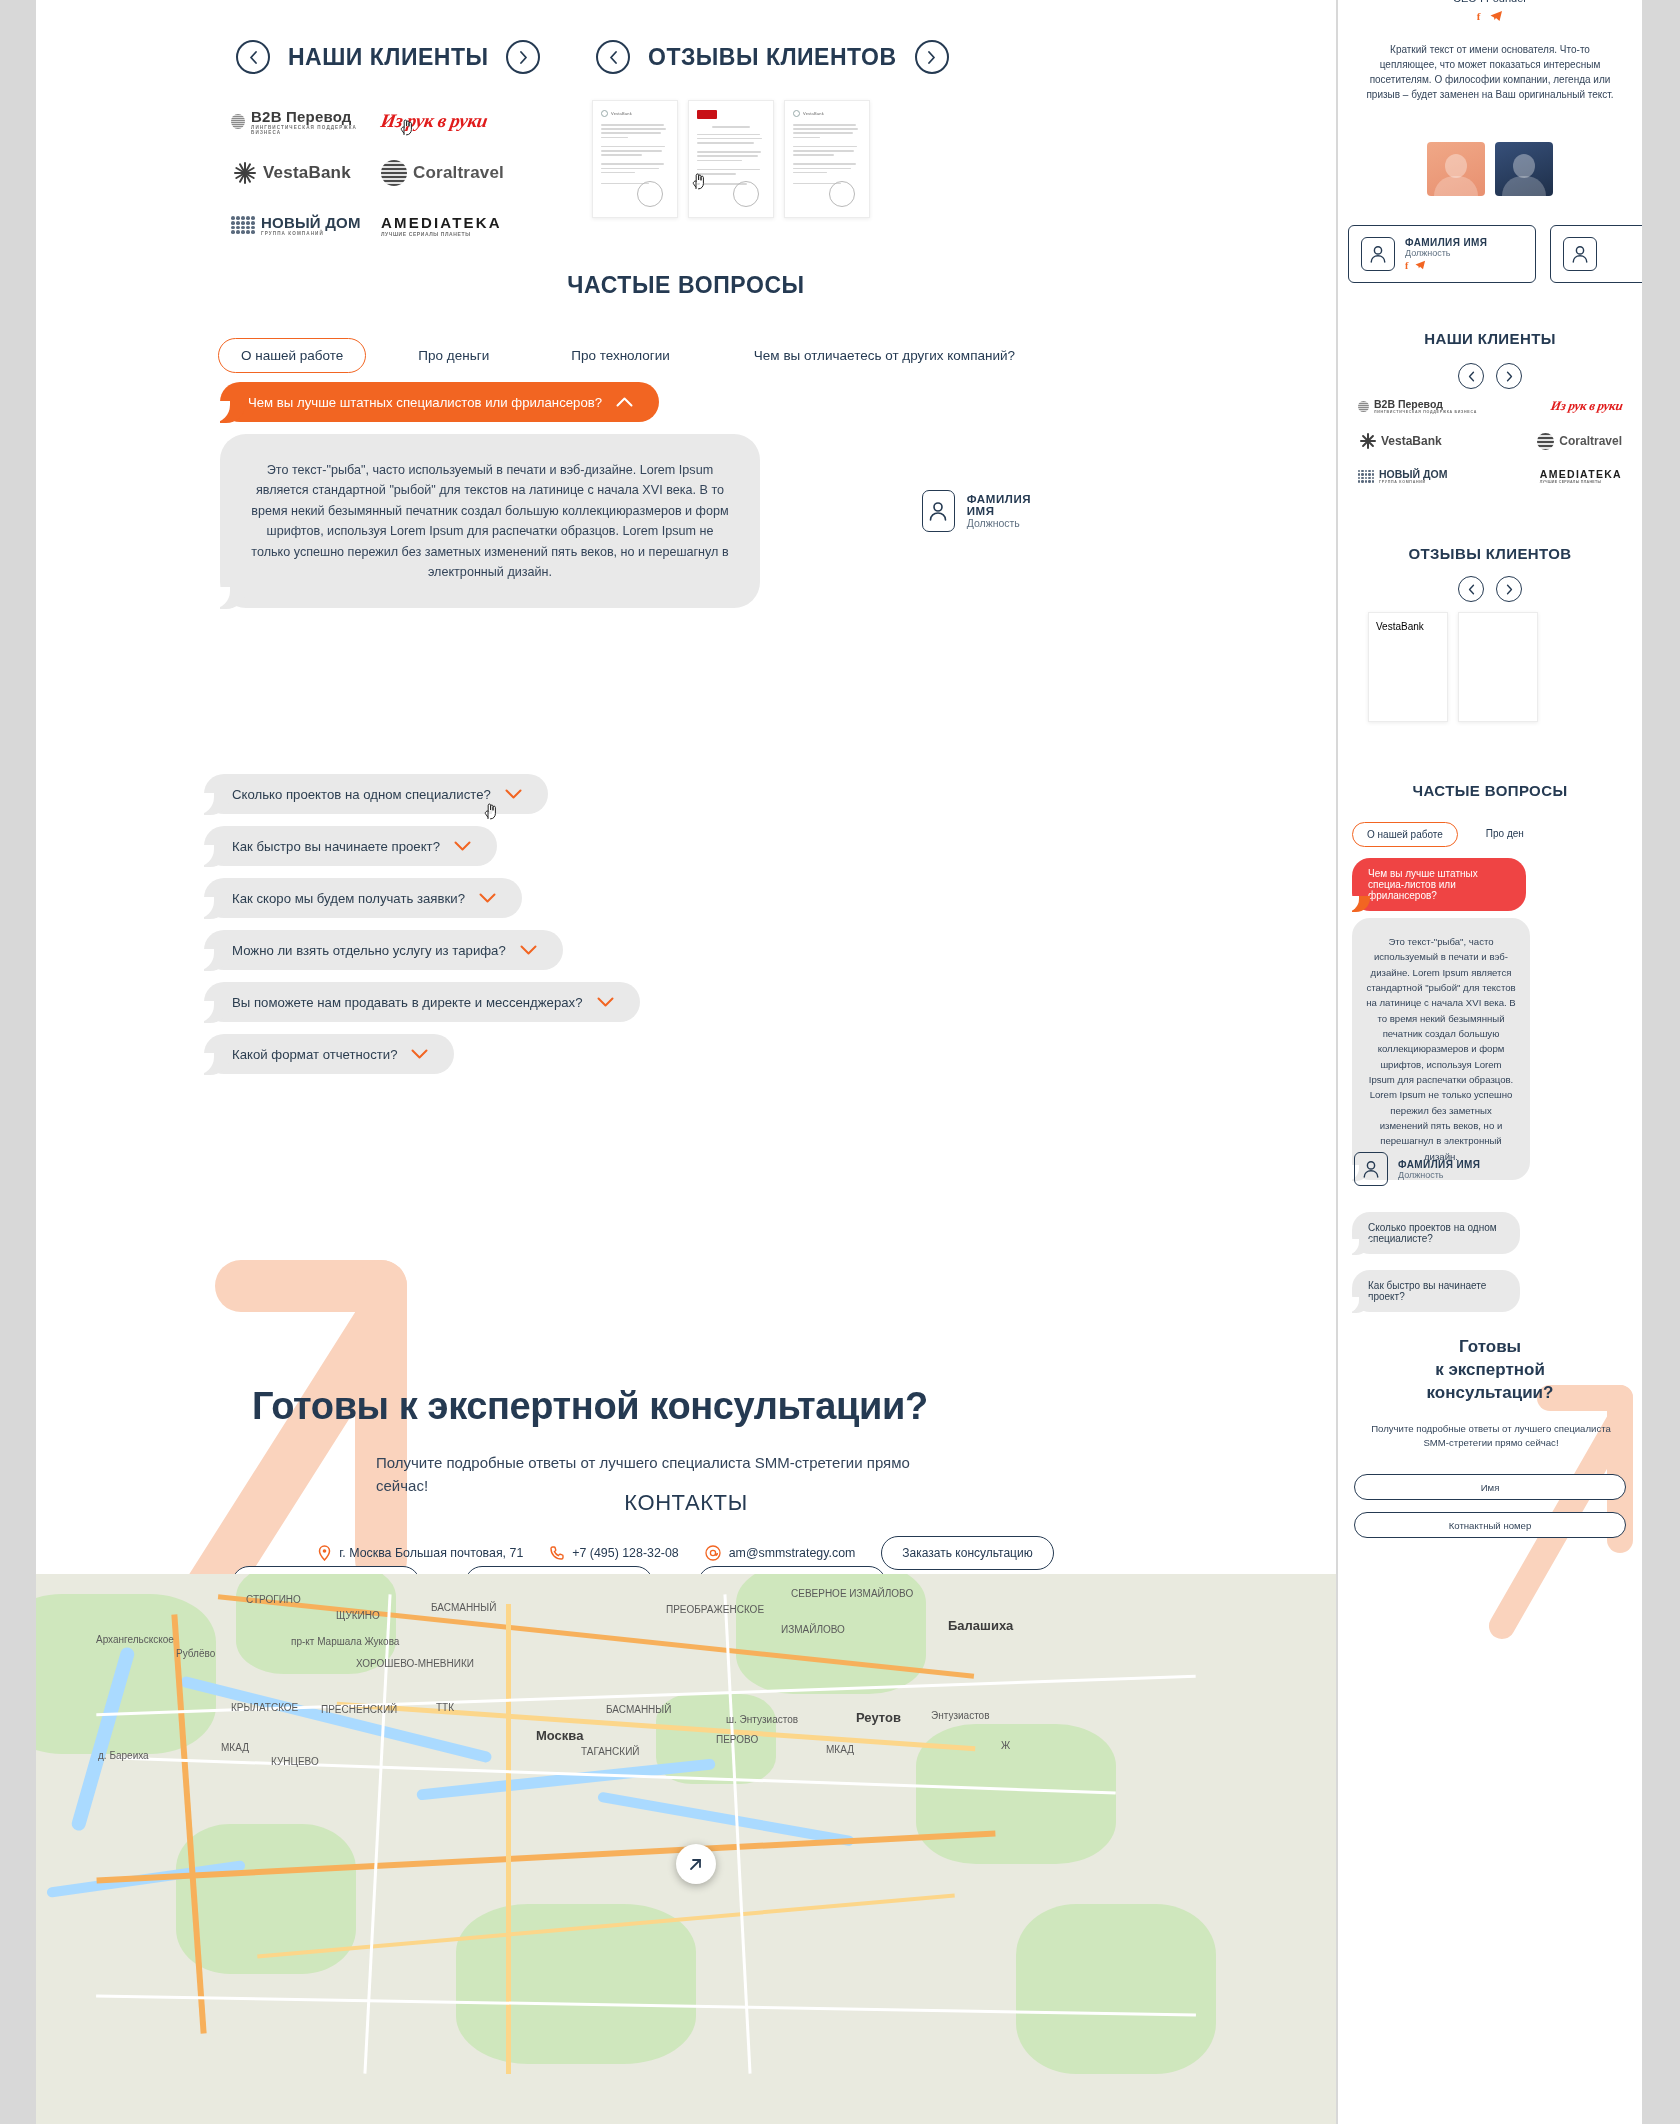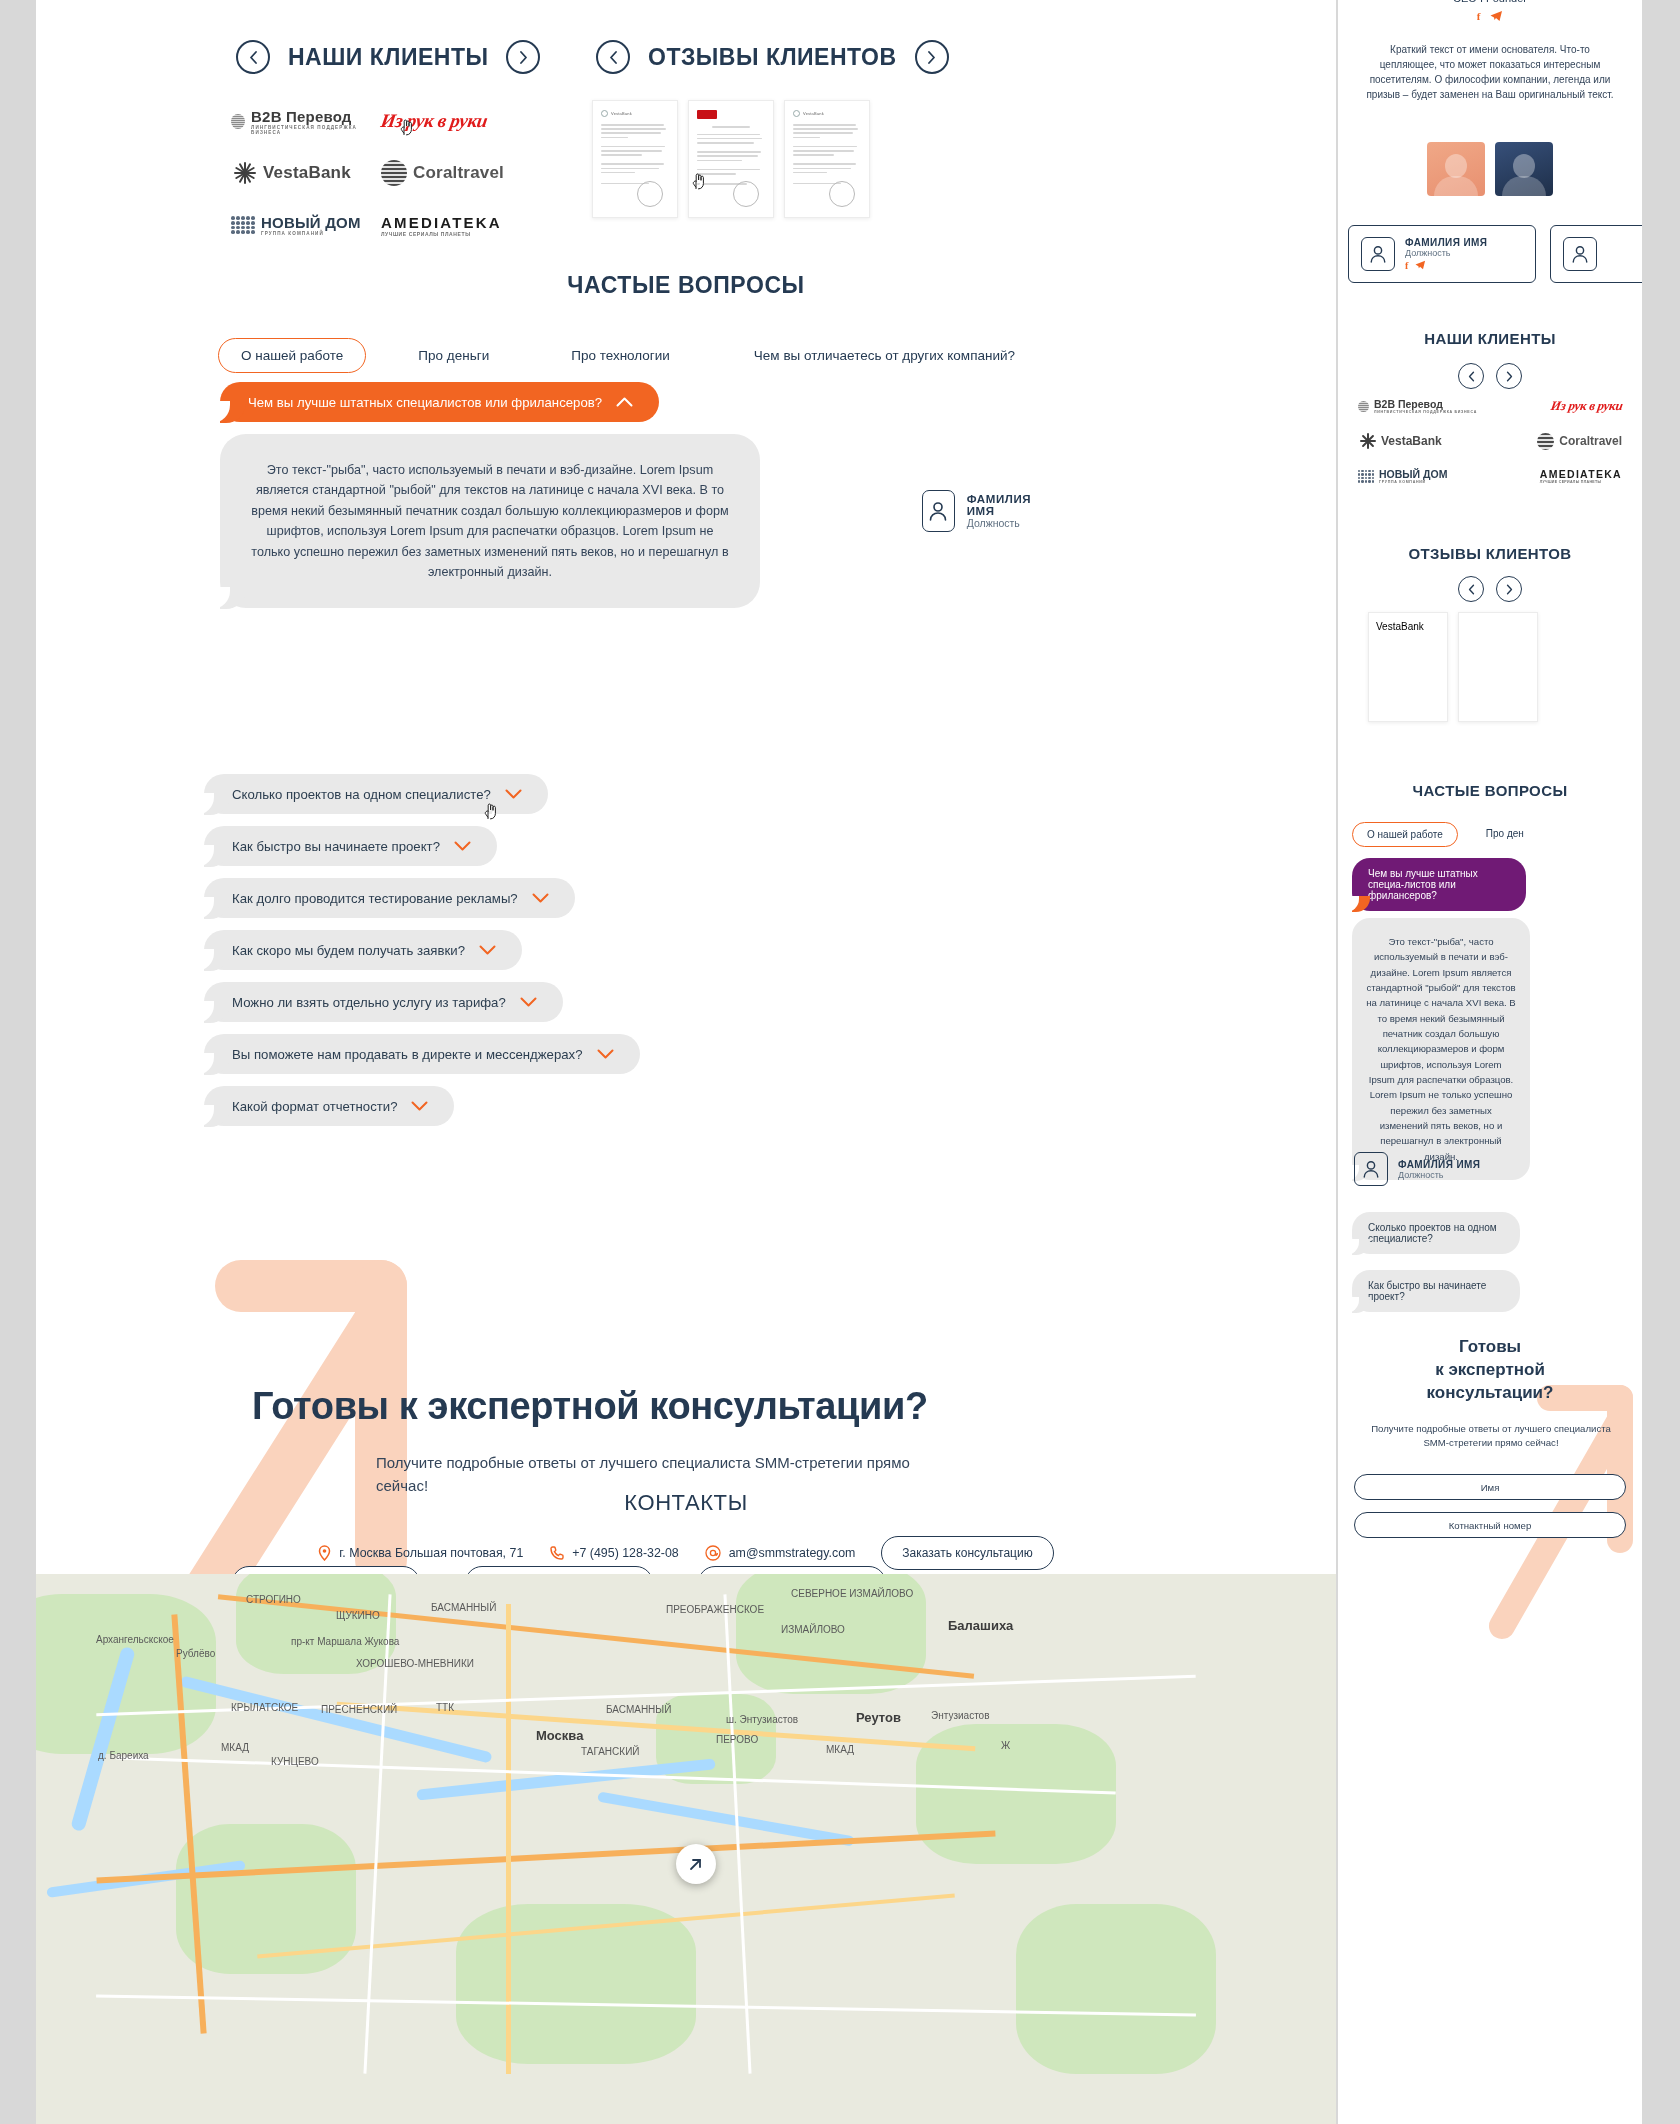--- a/index.html
+++ b/index.html
@@ -207,21 +207,21 @@
   .m-letters { position: absolute; left: 30px; top: 612px; display: flex; gap: 10px; }
   .m-letter { width: 80px; height: 110px; background:#fff; border:1px solid #ececec;
      box-shadow: 0 1px 4px rgba(0,0,0,.08); padding: 8px 7px; position: relative; overflow:hidden; }
 
   .m-tabs { position: absolute; left: 14px; top: 822px; display: flex; gap: 14px; }
   .m-tab { font-size: 10px; color: #253a52; padding: 6px 14px; white-space: nowrap; cursor:pointer; }
   .m-tab.active { border: 1.4px solid #f26522; border-radius: 16px; }
 
   .m-bub { position: relative; border-radius: 18px; padding: 10px 16px; font-size: 10px;
      display: flex; align-items: center; justify-content: space-between; gap: 10px; }
-  .m-q-open { position: absolute; left: 14px; top: 858px; width: 174px; background: #701a75;
+  .m-q-open { position: absolute; left: 14px; top: 858px; width: 174px; background: #ef4444;
      color: #fff; }
   .m-answer { position: absolute; left: 14px; top: 918px; width: 178px; background:#e9e9e9;
      border-radius: 18px; padding: 16px 14px; font-size: 9.6px; line-height: 1.6; color:#34455a;
      text-align: center; }
   .m-tail { position: absolute; left: 0; bottom: -1px; width: 18px; height: 16px;
      border-bottom-right-radius: 14px; }
   .m-tail:after { content:""; position:absolute; left:-6px; bottom:0; width:13px; height:16px;
      background:#fff; border-bottom-right-radius:13px; }
 
   .m-person2 { position: absolute; left: 16px; top: 1152px; display: flex; align-items:center; gap:10px; }
@@ -471,27 +471,20 @@
         <div class="bubble">
           <span class="tail"></span>
           <span class="qtext">Сколько проектов на одном специалисте?</span>
           <span class="chev"><svg width="17" height="10" viewBox="0 0 17 10">
                 <polyline points="1.5,1.5 8.5,8.5 15.5,1.5" fill="none" stroke="#f26522" stroke-width="2" stroke-linecap="round" stroke-linejoin="round"></polyline>
               </svg></span>
         </div>
         <div class="bubble">
           <span class="tail"></span>
           <span class="qtext">Как быстро вы начинаете проект?</span>
-          <span class="chev"><svg width="17" height="10" viewBox="0 0 17 10">
-                <polyline points="1.5,1.5 8.5,8.5 15.5,1.5" fill="none" stroke="#f26522" stroke-width="2" stroke-linecap="round" stroke-linejoin="round"></polyline>
-              </svg></span>
-        </div>
-        <div class="bubble">
-          <span class="tail"></span>
-          <span class="qtext">Как долго проводится тестирование рекламы?</span>
           <span class="chev"><svg width="17" height="10" viewBox="0 0 17 10">
                 <polyline points="1.5,1.5 8.5,8.5 15.5,1.5" fill="none" stroke="#f26522" stroke-width="2" stroke-linecap="round" stroke-linejoin="round"></polyline>
               </svg></span>
         </div>
         <div class="bubble">
           <span class="tail"></span>
           <span class="qtext">Как скоро мы будем получать заявки?</span>
           <span class="chev"><svg width="17" height="10" viewBox="0 0 17 10">
                 <polyline points="1.5,1.5 8.5,8.5 15.5,1.5" fill="none" stroke="#f26522" stroke-width="2" stroke-linecap="round" stroke-linejoin="round"></polyline>
               </svg></span>

